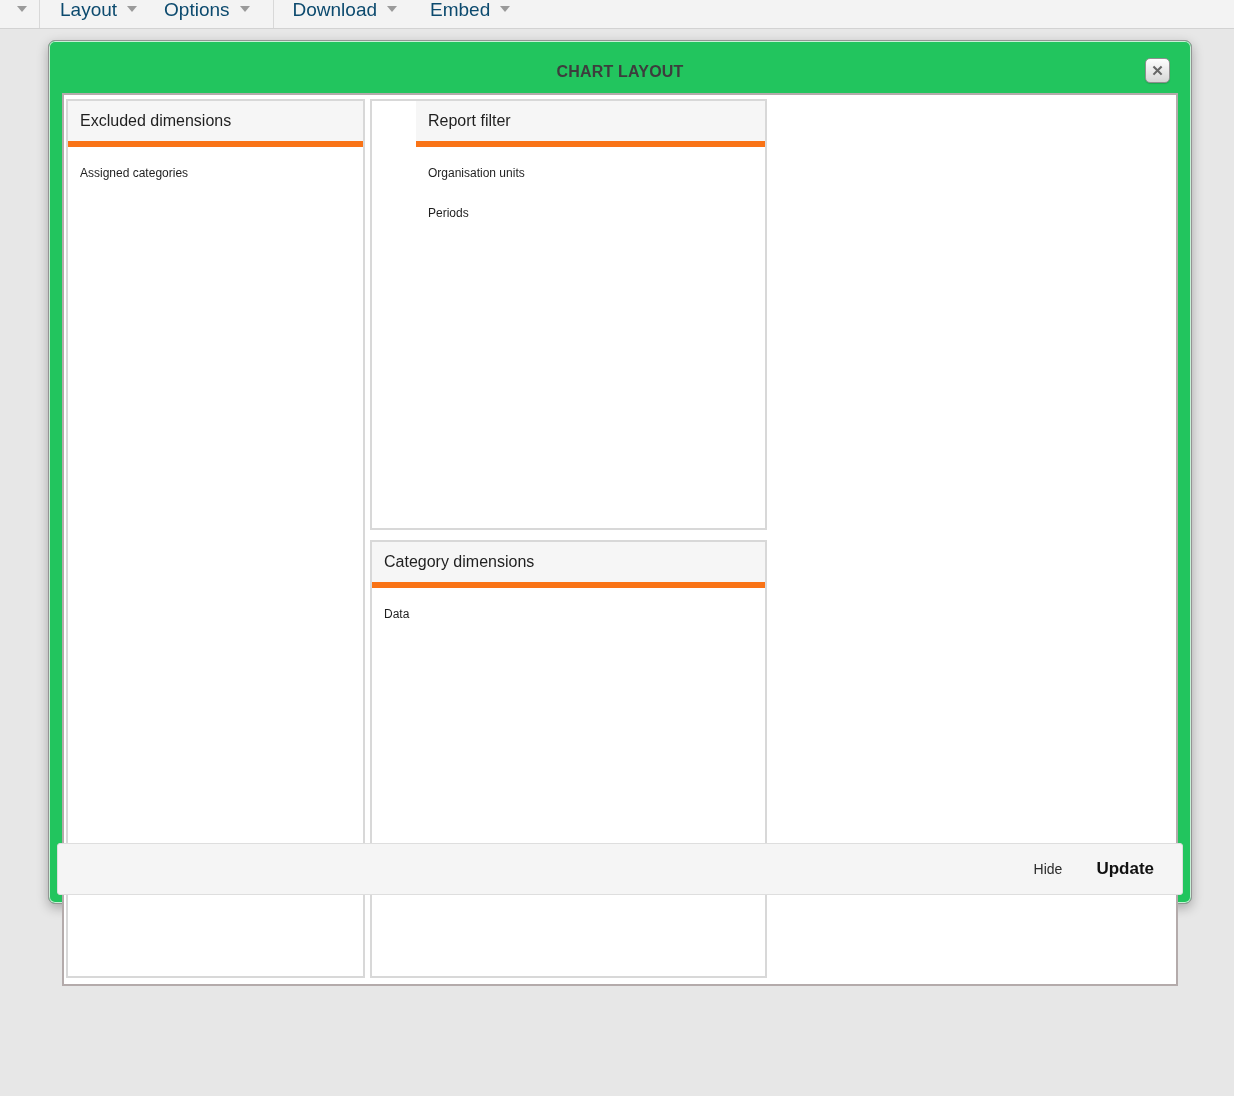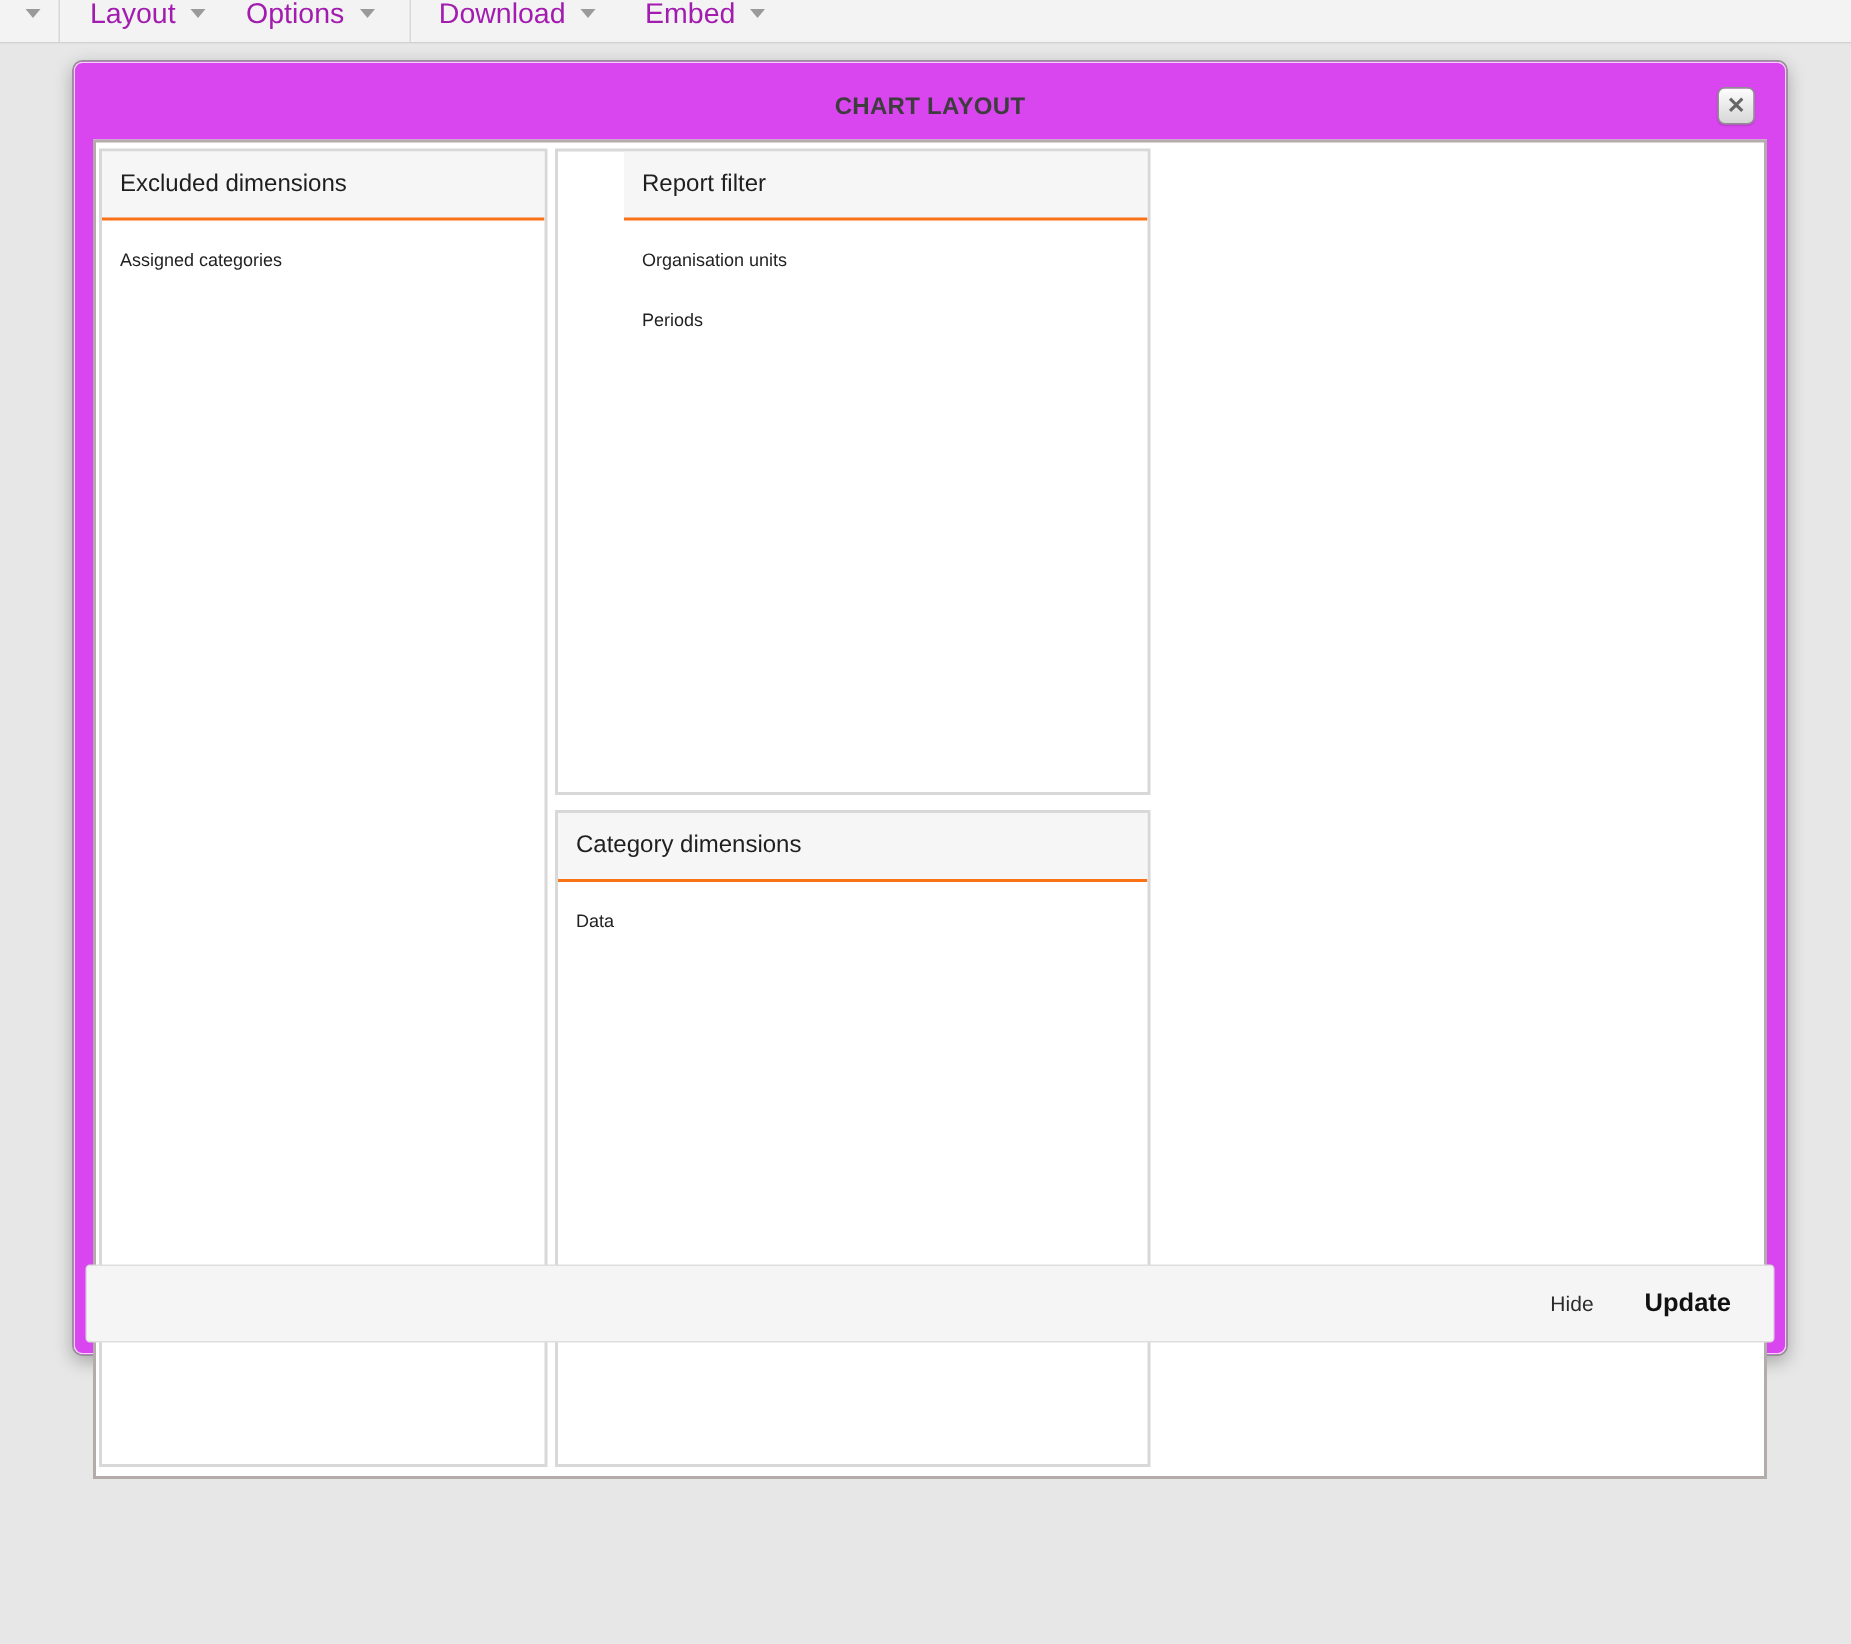--- a/index.html
+++ b/index.html
@@ -22,21 +22,21 @@
     border-bottom: 1px solid #d2d2d2;
     display: flex;
     align-items: flex-start;
   }
   .tb-btn {
     display: flex;
     align-items: flex-start;
     margin-top: -1px;
     font-size: 19px;
     line-height: 22px;
-    color: #a21caf;
+    color: #0c4a6e;
     cursor: pointer;
     white-space: nowrap;
   }
   .caret {
     display: inline-block;
     width: 0; height: 0;
     border-left: 5px solid transparent;
     border-right: 5px solid transparent;
     border-top: 6px solid #9a9a9a;
     margin-left: 10px;
@@ -56,21 +56,21 @@
   .tb-download { margin-left: 19px; justify-content: center; }
   .tb-embed { margin-left: 33px; }
 
   
   .dialog {
     position: absolute;
     left: 48px;
     top: 40px;
     width: 1144px;
     height: 864px;
-    background: #d946ef;
+    background: #22c55e;
     border: 1px solid #949494;
     border-radius: 7px;
     box-shadow: 0 4px 12px rgba(0,0,0,0.28), inset 0 0 0 1px rgba(255,255,255,0.75);
   }
   .dialog-header {
     position: absolute;
     top: 0; left: 0; right: 0;
     height: 53px;
   }
   .dialog-title {
@@ -127,21 +127,21 @@
     overflow: hidden;
   }
   .panel-full { height: 100%; }
   .panel-filter { height: 431px; margin-bottom: 10px; padding-left: 44px; }
   .panel-category { flex: 1; }
   .panel-series { height: 438px; }
 
   .panel-header {
     height: 46px;
     background: #f6f6f6;
-    border-bottom: 2px solid #f97316;
+    border-bottom: 6px solid #f97316;
     display: flex;
     align-items: center;
     padding-left: 12px;
     font-size: 16px;
     color: #1f1f1f;
   }
   .panel-items {
     padding: 6px 12px;
   }
   .dim-item {

